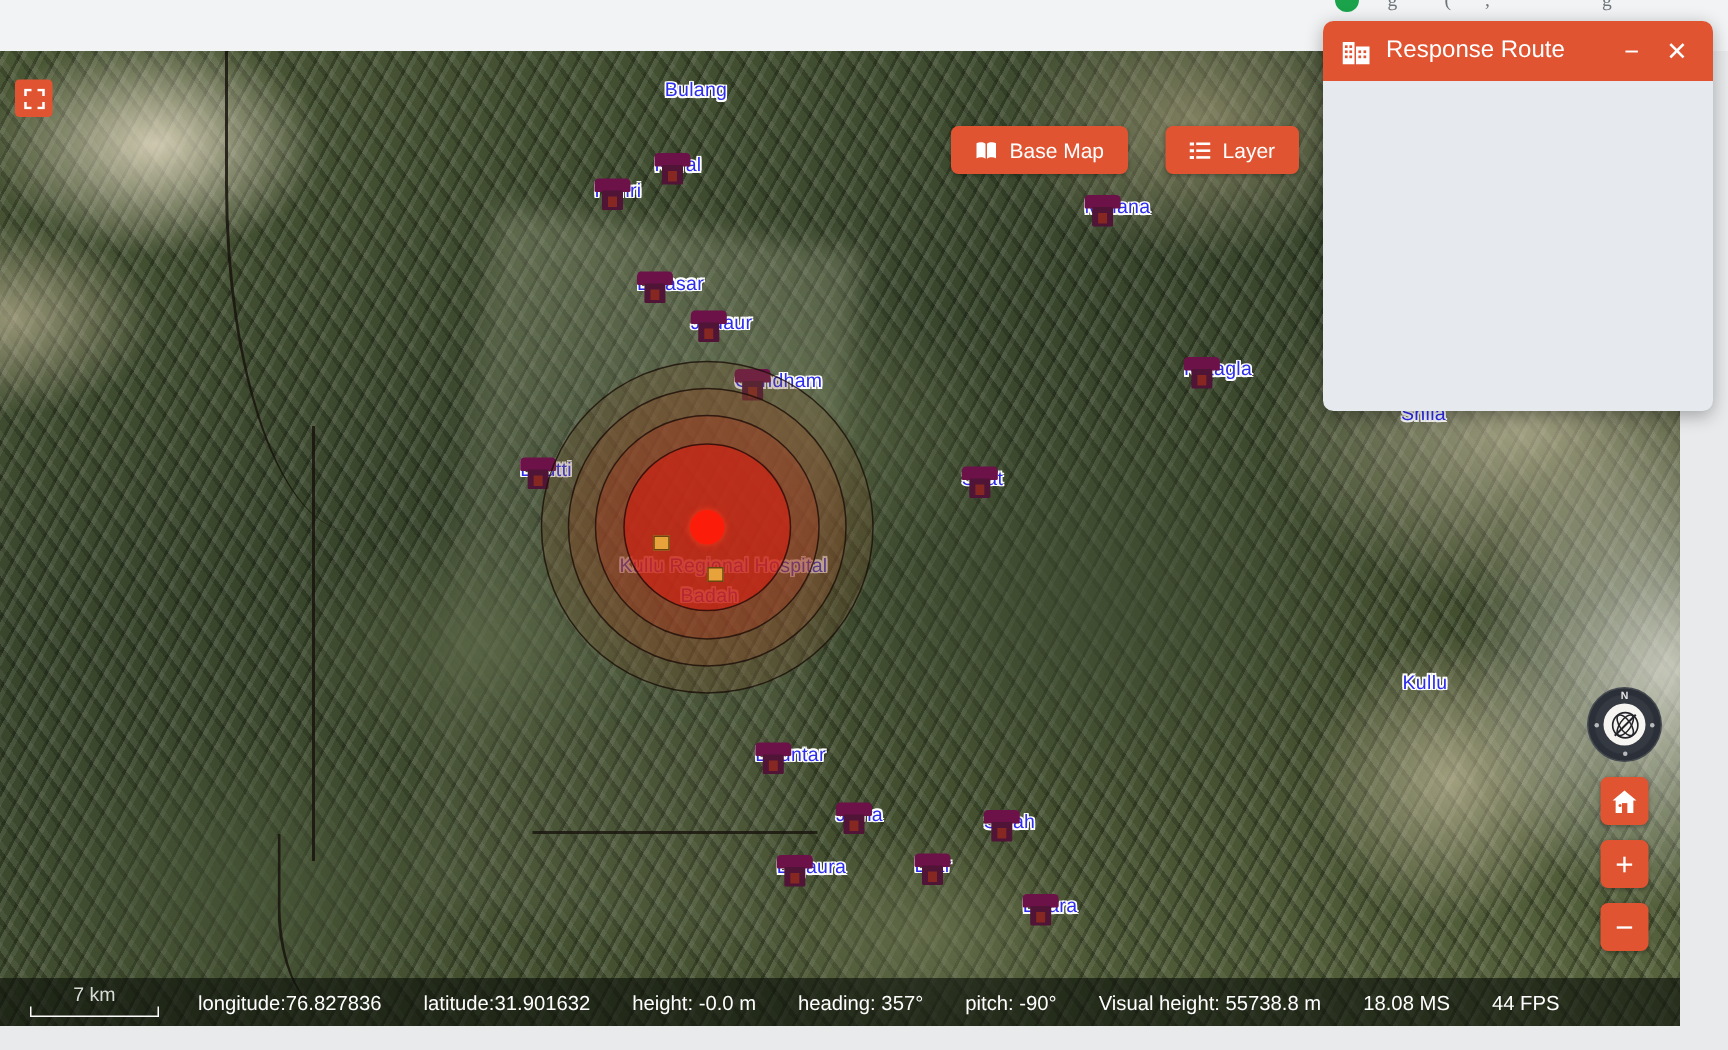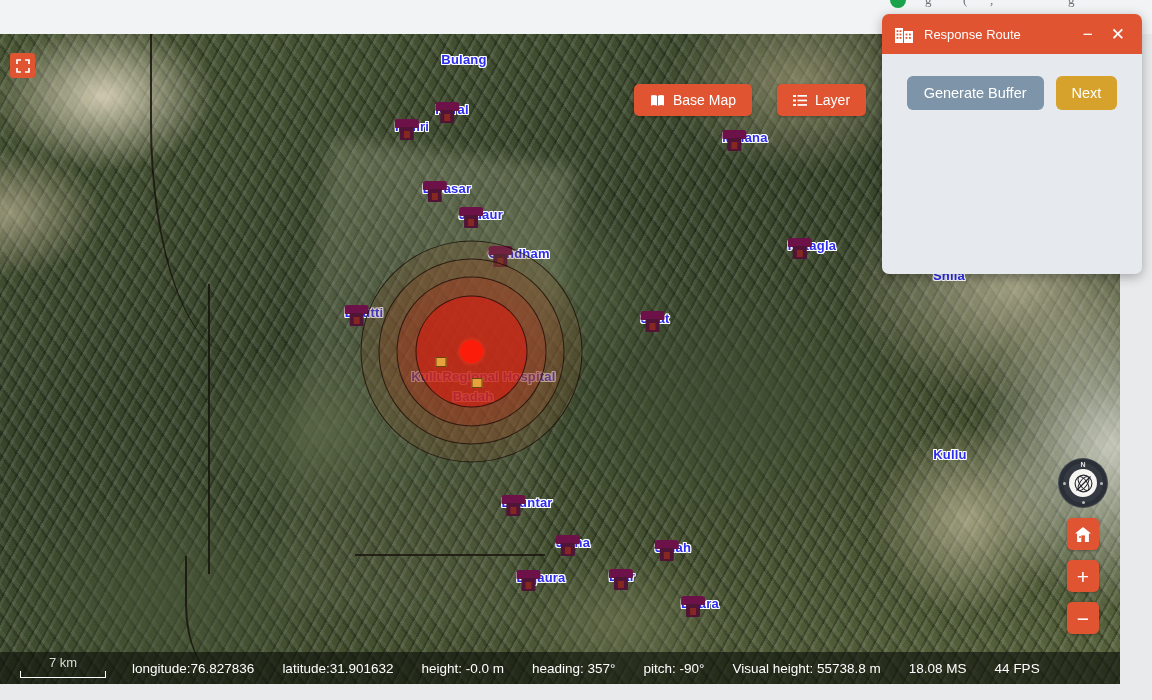--- a/index.html
+++ b/index.html
@@ -76,21 +76,21 @@
   .place .pin .body {
     position: absolute; left: 5px; top: 8px; width: 14px; height: 13px;
     background: #4f1436; border-radius: 1px;
   }
   .place .pin .body::after {
     content: ""; position: absolute; left: 4px; top: 4px;
     width: 6px; height: 7px; background: #8f2a1f; opacity: .85;
   }
   .place .lbl {
     display: block; text-align: left;
-    font-size: 13px; font-weight: 700; letter-spacing: .2px;
+    font-size: 13px; font-weight: 400; letter-spacing: .2px;
     color: #2d2df0;
     text-shadow:
       -1px -1px 0 #fff, 1px -1px 0 #fff, -1px 1px 0 #fff, 1px 1px 0 #fff,
       0 -1px 0 #fff, 0 1px 0 #fff, -1px 0 0 #fff, 1px 0 0 #fff;
   }
 
   
   #incident { position: absolute; transform: translate(-50%, -50%); }
   #incident .ring {
     position: absolute; left: 50%; top: 50%;
@@ -205,21 +205,21 @@
     box-shadow: 0 3px 12px rgba(0,0,0,.3);
     overflow: hidden; z-index: 20;
     display: flex; flex-direction: column;
   }
   #panel-header {
     height: 40px; flex: none;
     background: #e05432; color: #fff;
     display: flex; align-items: center; gap: 10px;
     padding: 0 13px;
   }
-  #panel-title { font-size: 13px; flex: 1; }
+  #panel-title { font-size: 16px; flex: 1; }
   .win-btn {
     background: none; border: none; color: #fff; cursor: pointer;
     font-size: 17px; line-height: 1; padding: 0 4px;
     font-family: "Liberation Sans", sans-serif;
   }
   #panel-body { flex: 1; padding: 22px 0 0; }
   #panel-actions {
     display: flex; align-items: center; justify-content: center; gap: 12px;
   }
   #generate-buffer-button {
@@ -405,19 +405,13 @@
       <rect x="4.6" y="11" width="1.8" height="1.8" fill="#e05432"></rect>
       <rect x="10.6" y="7.6" width="1.8" height="1.8" fill="#e05432"></rect>
       <rect x="14" y="7.6" width="1.8" height="1.8" fill="#e05432"></rect>
       <rect x="10.6" y="11" width="1.8" height="1.8" fill="#e05432"></rect>
       <rect x="14" y="11" width="1.8" height="1.8" fill="#e05432"></rect>
     </svg>
     <span id="panel-title">Response Route</span>
     <button class="win-btn">−</button>
     <button class="win-btn">✕</button>
   </div>
-  <div id="panel-body">
-    <div id="panel-actions">
-      <button id="generate-buffer-button">Generate Buffer</button>
-      <button id="next-button">Next</button>
-    </div>
-  </div>
 </div>
 
 </body></html>

